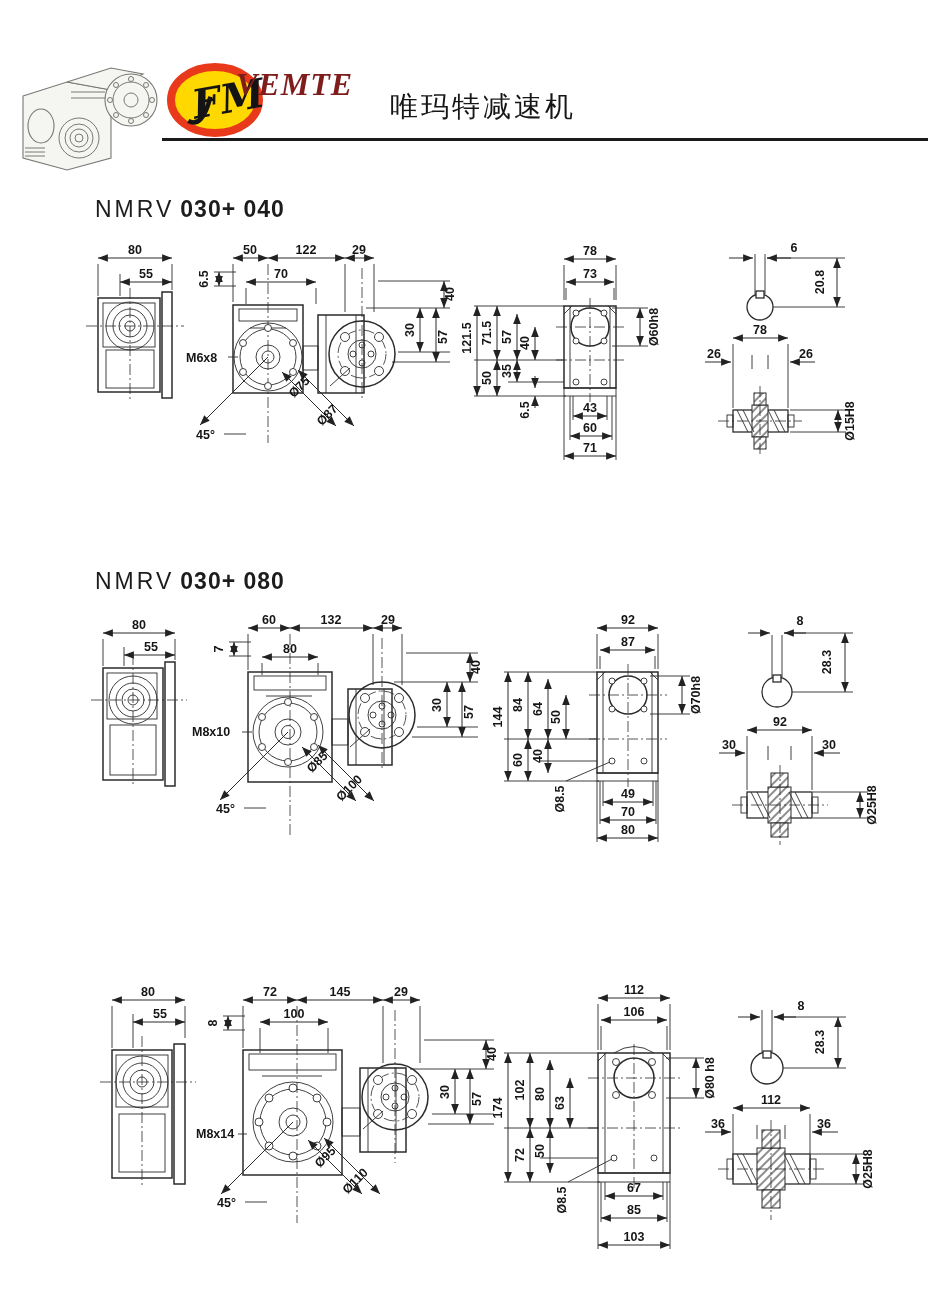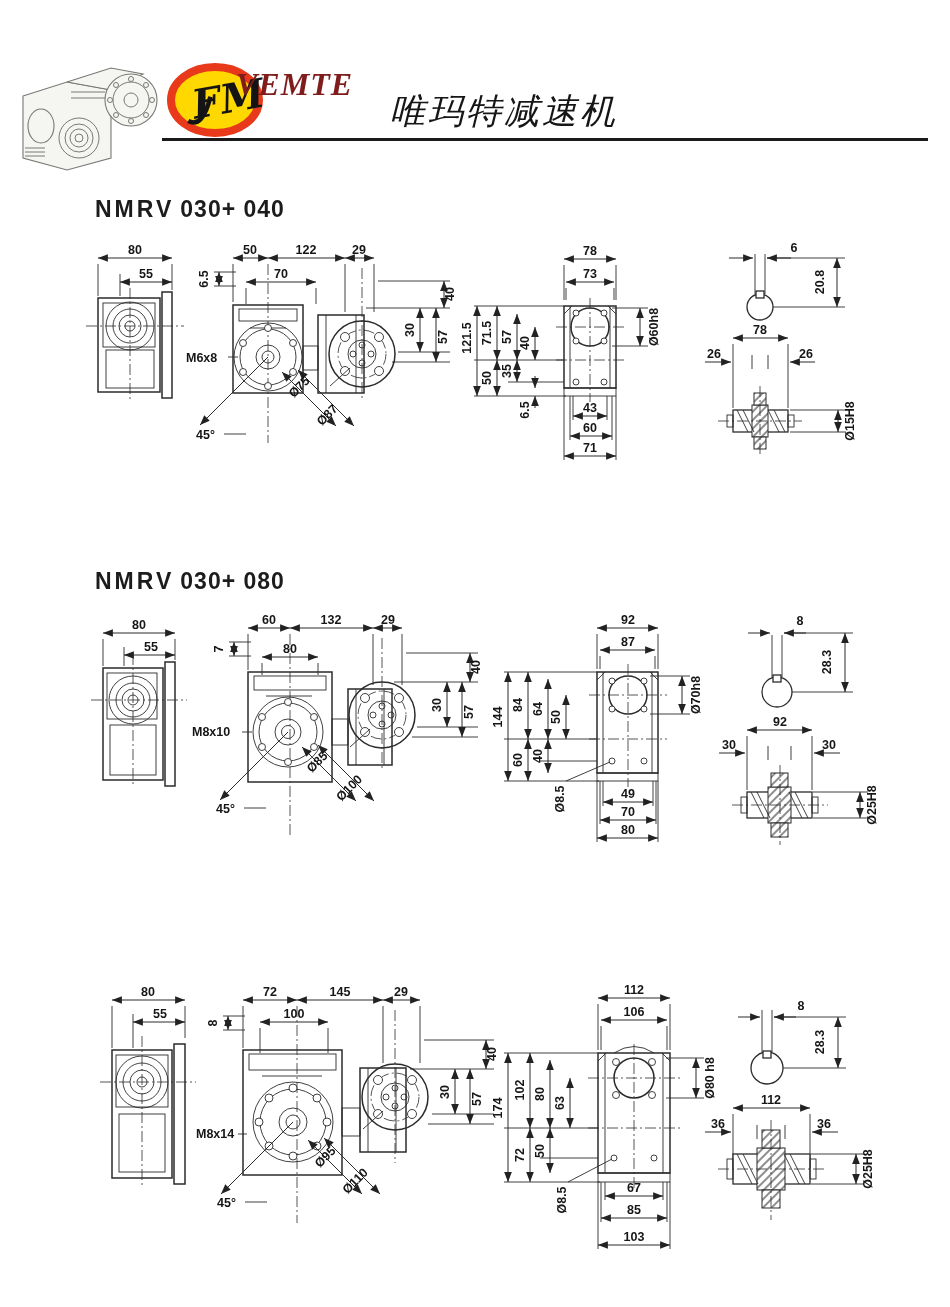--- a/index.html
+++ b/index.html
@@ -1,23 +1,23 @@
 <!DOCTYPE html>
 <html><head>
 <meta charset="utf-8">
 <style>
   html,body{margin:0;padding:0;background:#fff;}
   .page{position:relative;width:950px;height:1307px;background:#fff;overflow:hidden;font-family:"Liberation Sans",sans-serif;}
   .photo{position:absolute;left:15px;top:52px;}
   .logo{position:absolute;left:165px;top:62px;}
   .brand{position:absolute;left:236px;top:66px;font-family:"Liberation Serif",serif;font-style:italic;font-weight:bold;font-size:32px;color:#7f1d1d;letter-spacing:1px;}
-  .brand-cn{position:absolute;left:390px;top:88px;font-family:"Liberation Serif",serif;font-style:italic;font-size:35px;color:#161616;letter-spacing:3px;}
+  .brand-cn{position:absolute;left:390px;top:88px;font-family:"Liberation Serif",serif;font-size:28px;color:#161616;letter-spacing:3px;}
   .rule{position:absolute;left:162px;top:138px;width:766px;height:3px;background:#1a1a1a;}
   .sec-title{position:absolute;left:95px;font-size:23px;color:#1c1c1c;}
-  .sec-title .pre{font-weight:700;letter-spacing:3px;}
+  .sec-title .pre{font-weight:400;letter-spacing:3px;}
   .sec-title .sz{font-weight:bold;letter-spacing:1px;margin-left:6px;text-align:right;}
   .s1{top:196px}.s2{top:568px}.s3{top:928px}
   .dwg{position:absolute;left:0;}
   .d1{top:238px}.d2{top:605px}.d3{top:968px}
   
   .ol{fill:none;stroke:#2b2b2b;stroke-width:1.5;}
   .tl{fill:none;stroke:#2b2b2b;stroke-width:.9;}
   .cl{fill:none;stroke:#2b2b2b;stroke-width:.8;stroke-dasharray:11 3 2 3;}
   .dm{fill:none;stroke:#2b2b2b;stroke-width:1;}
   .wf{fill:#fff;stroke:#2b2b2b;stroke-width:1.3;}

